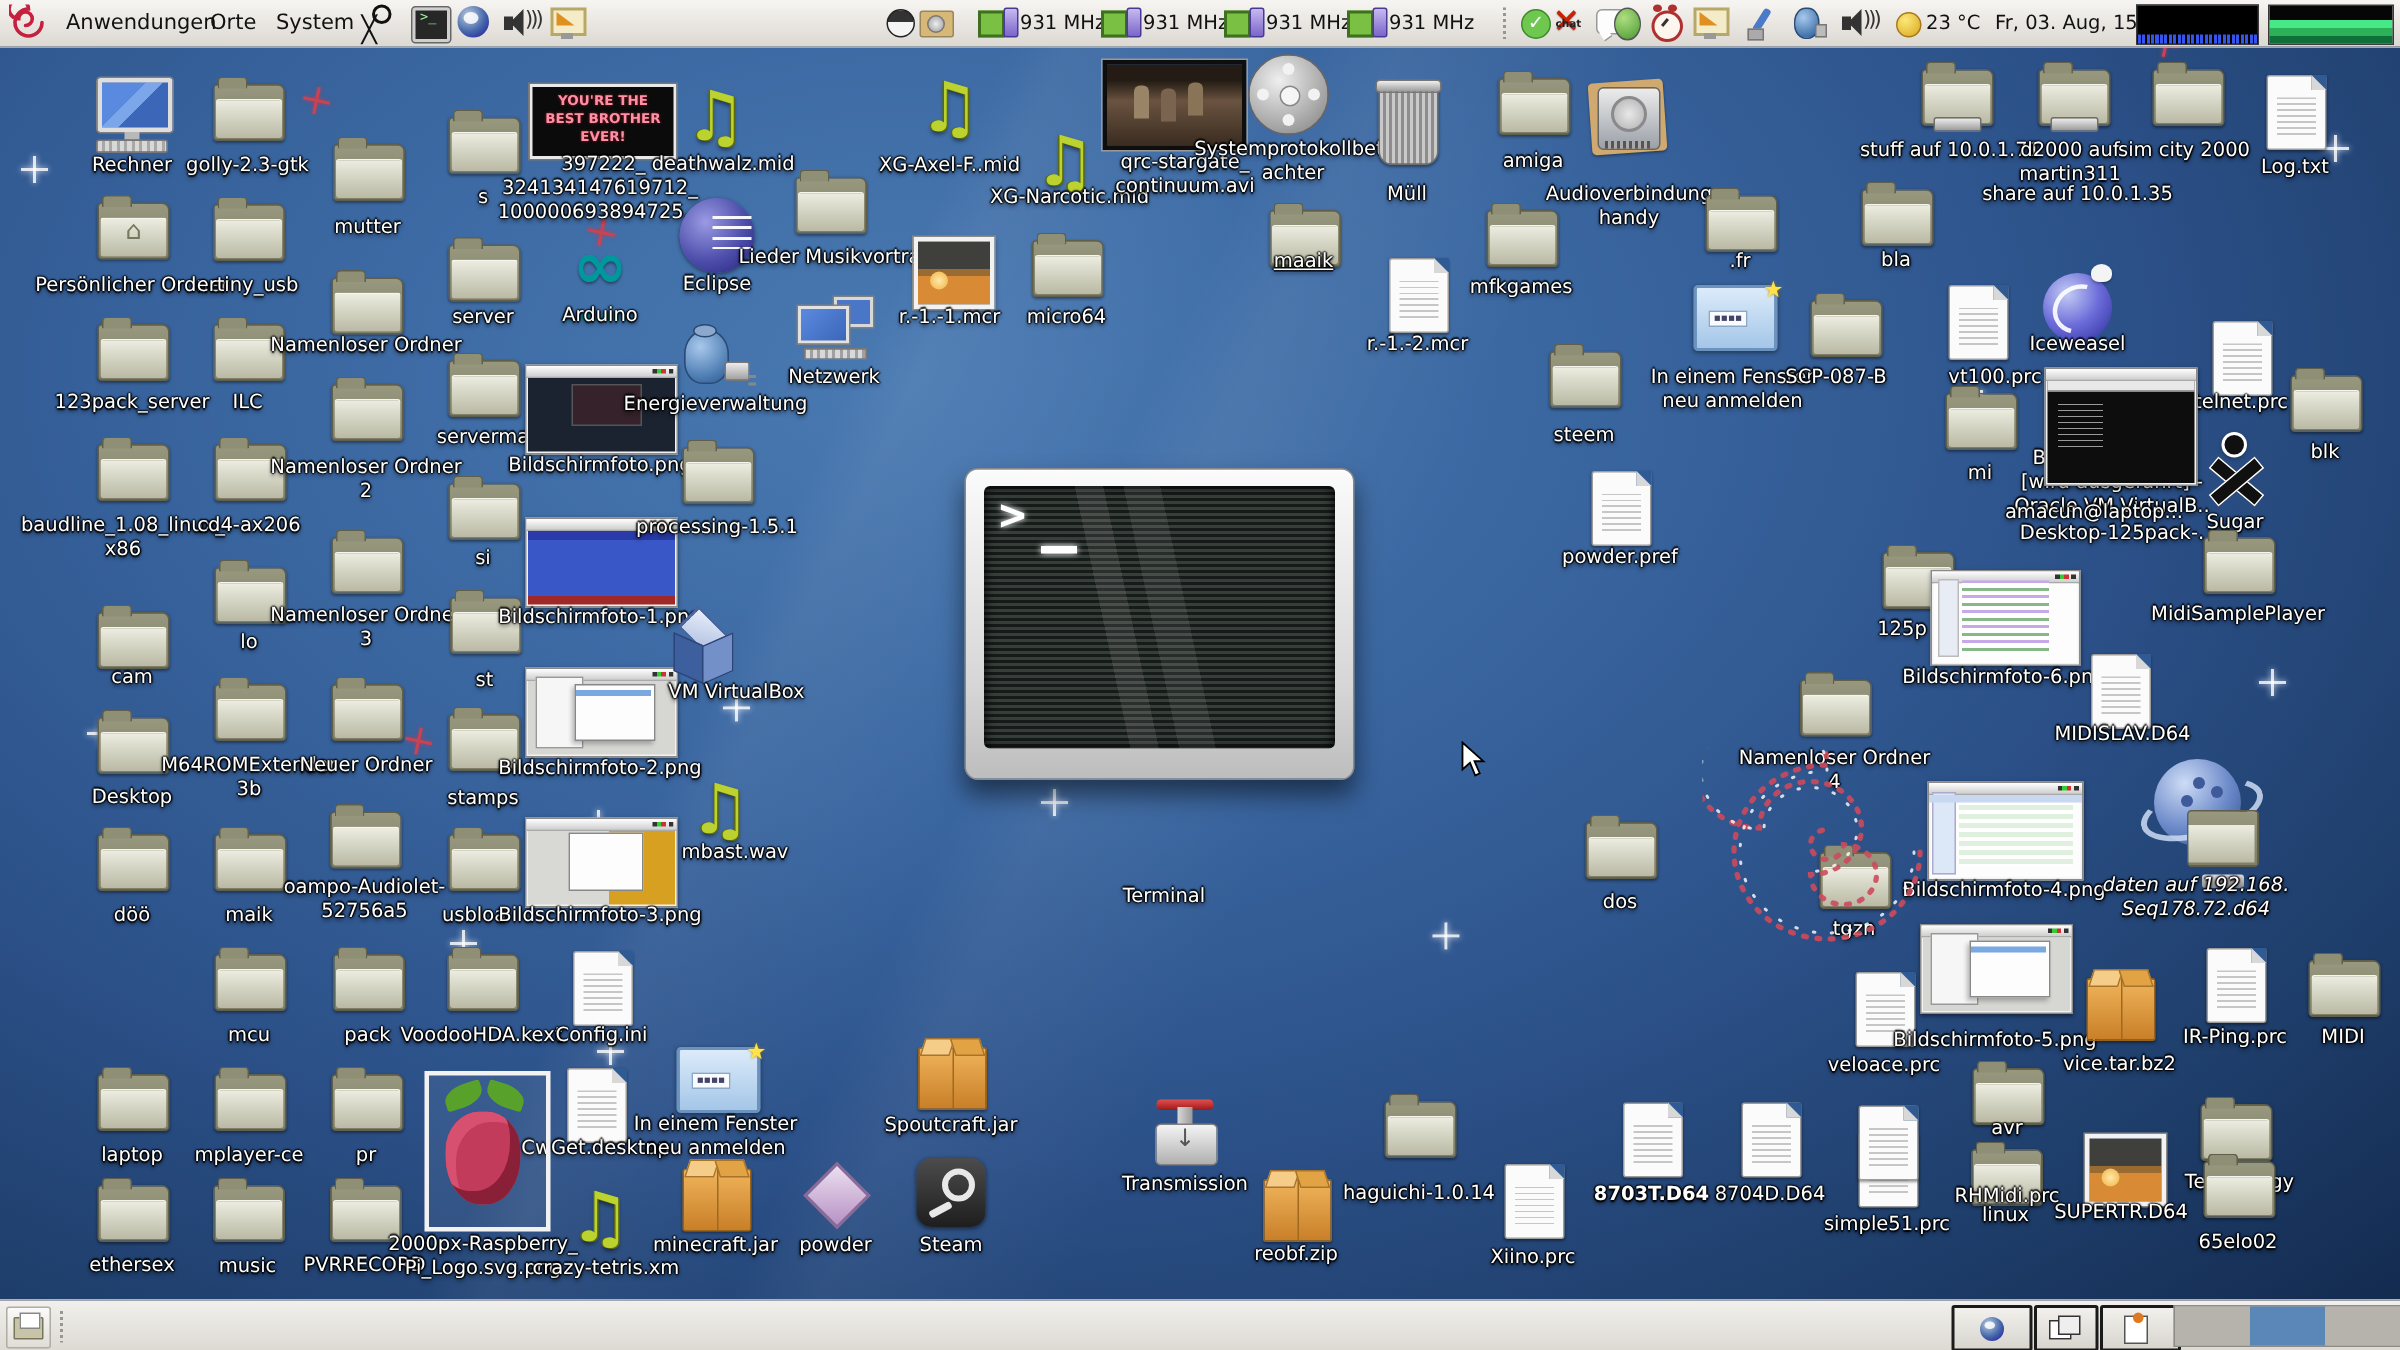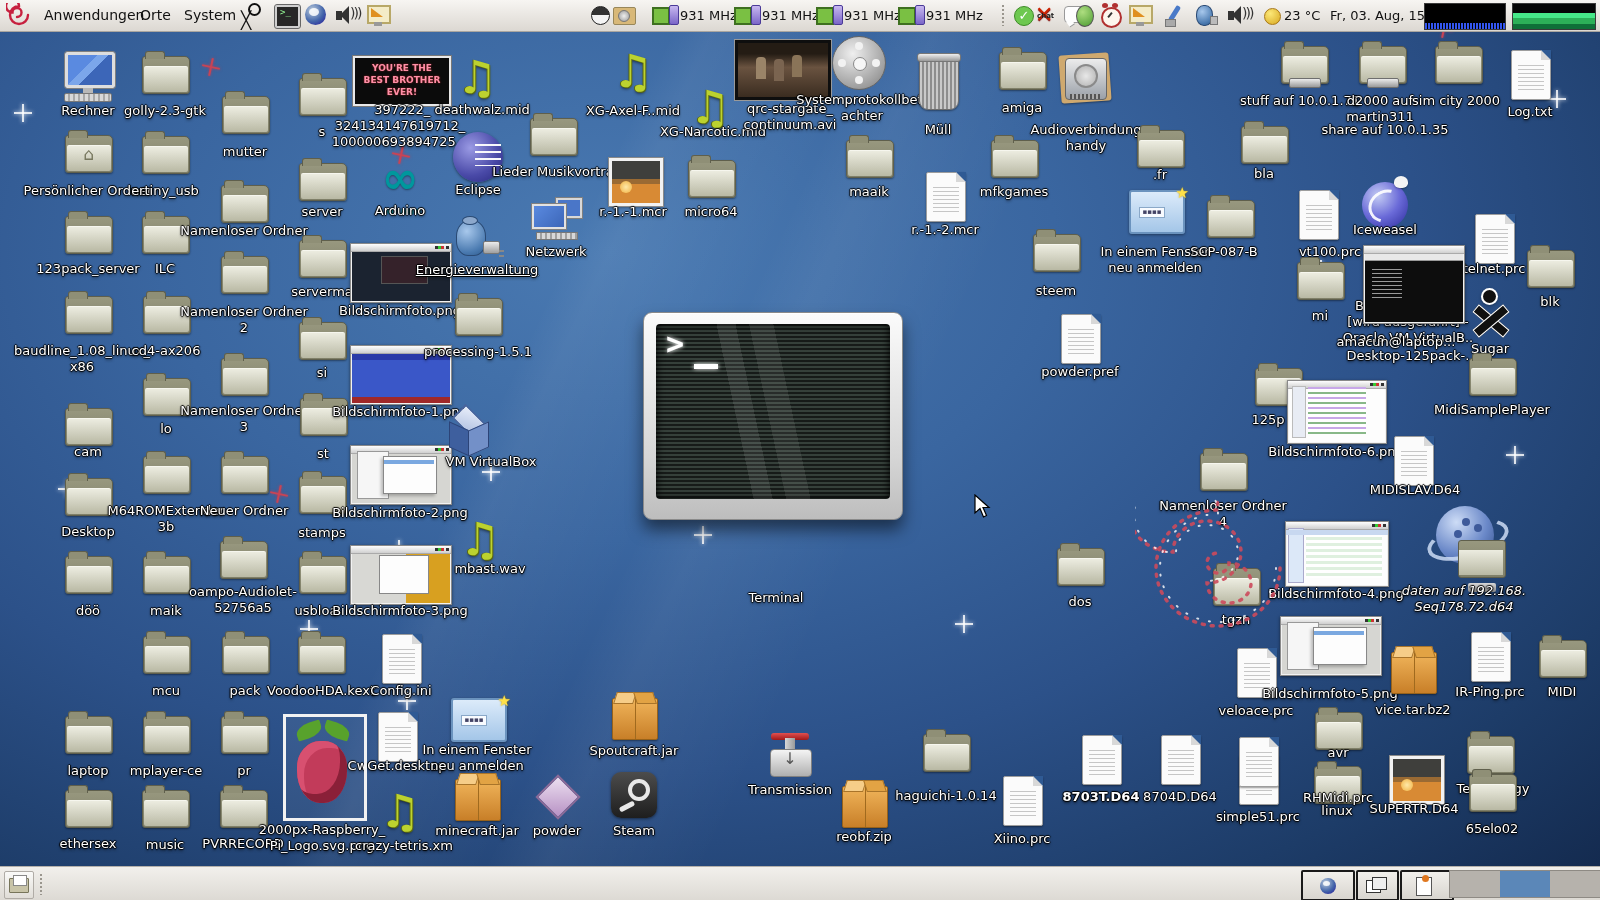--- a/index.html
+++ b/index.html
@@ -549,21 +549,21 @@
       <div class="glyph t-eclipse" style="left: 453px; top: 132px; width: 50px; height: 50px;">
         <span class="stripes"></span>
       </div>
       <div class="ilabel" style="left: 423px; top: 182px; width: 110px;">Eclipse</div>
       <div class="glyph t-power" style="left: 454px; top: 218px; width: 46px; height: 40px;">
         <span class="jug"></span>
         <span class="lid"></span>
         <span class="plg"></span>
         <span class="prong"></span>
       </div>
-      <div class="ilabel" style="left: 402px; top: 262px; width: 150px; text-decoration: underline;">Energieverwaltung</div>
+      <div class="ilabel" style="left: 402px; top: 262px; width: 150px;">Energieverwaltung</div>
       <div class="glyph t-folder" style="left: 455px; top: 298px; width: 46px; height: 36px;">
         <span class="tab"></span>
         <span class="front"></span>
       </div>
       <div class="ilabel" style="left: 413px; top: 344px; width: 130px;">processing-1.5.1</div>
       <div class="glyph t-vbox" style="left: 444px; top: 406px; width: 48px; height: 50px;">
         <span class="top"></span>
         <span class="lf"></span>
         <span class="rt"></span>
       </div>
@@ -633,21 +633,21 @@
       <div class="ilabel" style="left: 782px; top: 92px; width: 160px;">Systemprotokollbetr
 achter</div>
       <div class="glyph t-trash" style="left: 919px; top: 56px; width: 38px; height: 52px;">
         <span class="rim"></span>
       </div>
       <div class="ilabel" style="left: 883px; top: 122px; width: 110px;">Müll</div>
       <div class="glyph t-folder" style="left: 846px; top: 140px; width: 46px; height: 36px;">
         <span class="tab"></span>
         <span class="front"></span>
       </div>
-      <div class="ilabel" style="left: 814px; top: 184px; width: 110px;">maaik</div>
+      <div class="ilabel" style="left: 814px; top: 167px; width: 110px; text-decoration: underline;">maaik</div>
       <div class="glyph t-file" style="left: 926px; top: 172px; width: 38px; height: 48px;">
         <span class="fold"></span>
         <span class="lines"></span>
       </div>
       <div class="ilabel" style="left: 890px; top: 222px; width: 110px;">r.-1.-2.mcr</div>
       <div class="glyph t-folder" style="left: 999px; top: 52px; width: 46px; height: 36px;">
         <span class="tab"></span>
         <span class="front"></span>
       </div>
       <div class="ilabel" style="left: 967px; top: 100px; width: 110px;">amiga</div>

